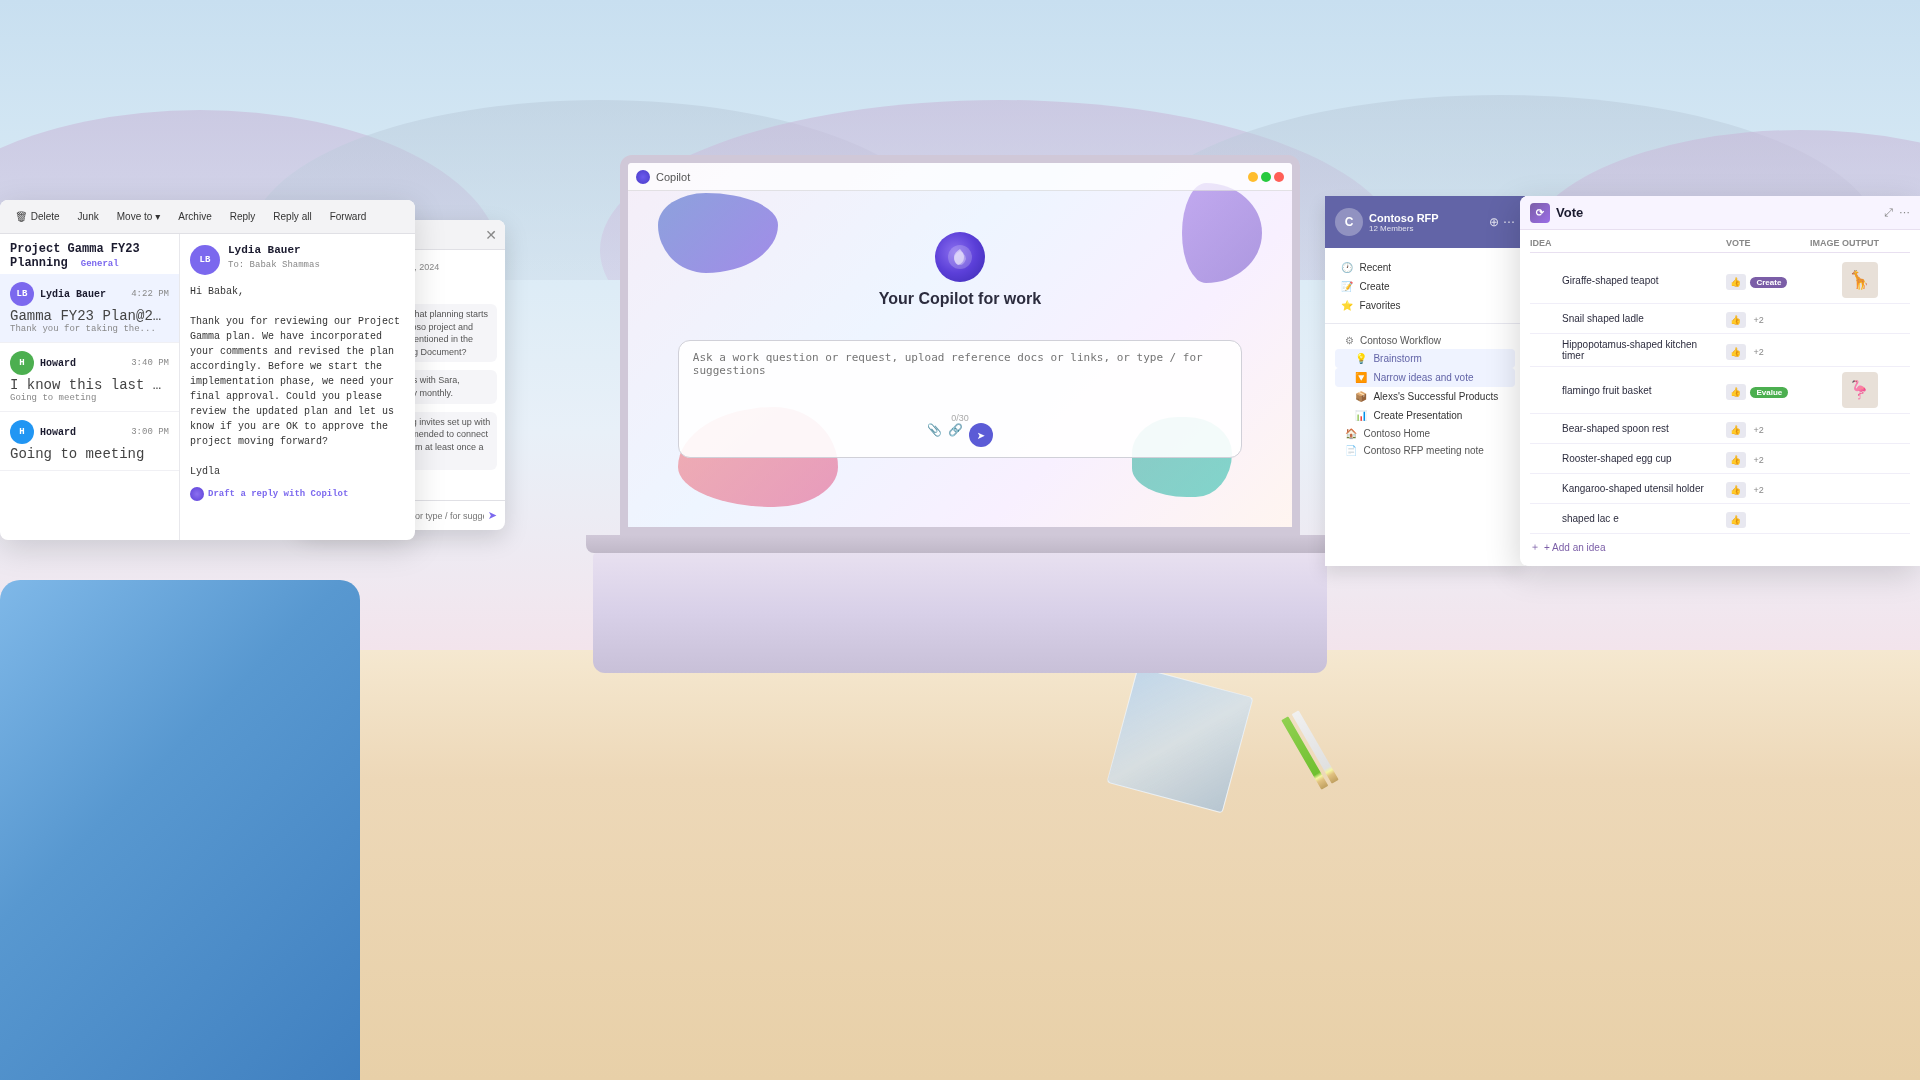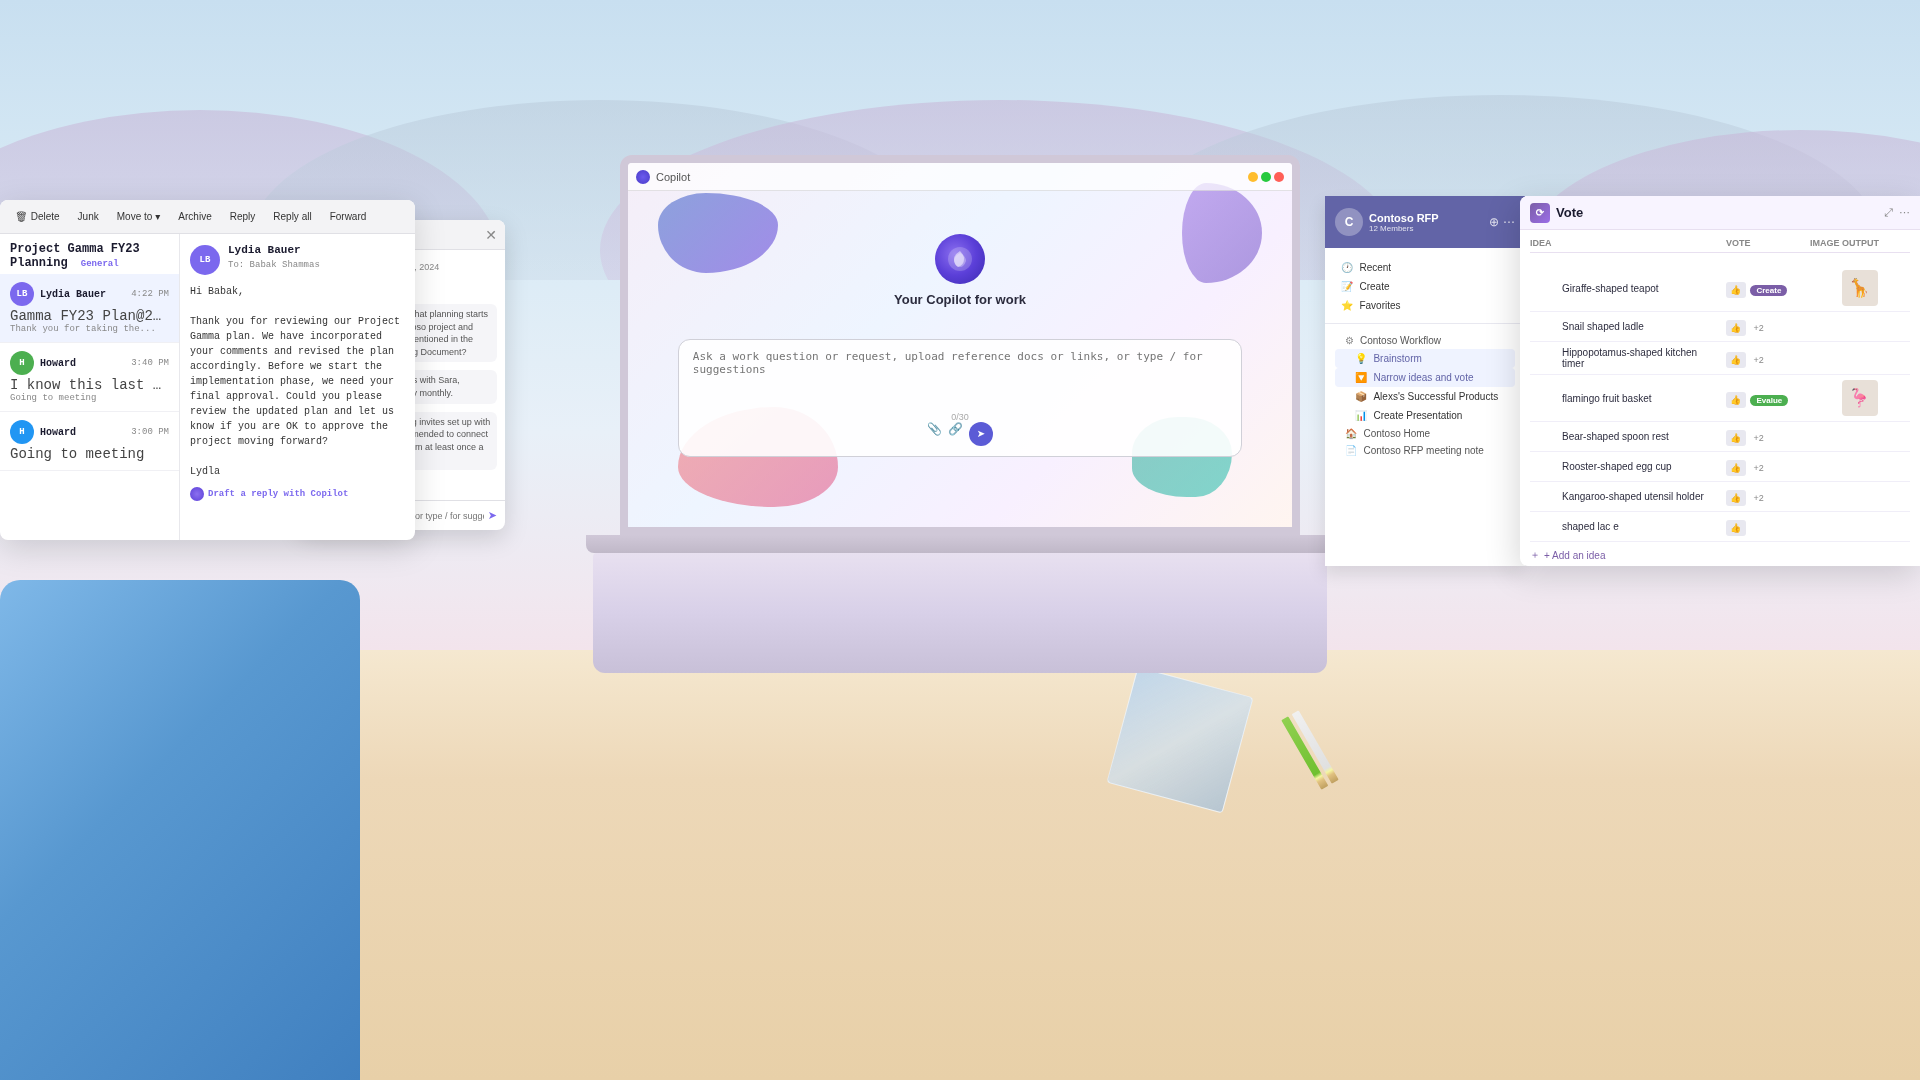--- a/index.html
+++ b/index.html
@@ -135,21 +135,21 @@
       border-radius: 50%;
       display: flex;
       align-items: center;
       justify-content: center;
       margin-bottom: 8px;
       position: relative;
       z-index: 2;
     }
 
     .copilot-title {
-      font-size: 13px;
+      font-size: 16px;
       font-weight: 600;
       color: #2c2c3e;
       margin-bottom: 32px;
       position: relative;
       z-index: 2;
     }
 
     .copilot-input-area {
       width: 85%;
       background: rgba(255,255,255,0.9);
@@ -507,21 +507,21 @@
     .loop-content {
       flex: 1;
       overflow-y: auto;
       padding: 8px 10px;
     }
 
     .loop-column-headers {
       display: grid;
       grid-template-columns: 1fr 80px 100px;
       gap: 4px;
-      margin-bottom: 12px;
+      margin-bottom: 4px;
       padding-bottom: 4px;
       border-bottom: 1px solid #e8e0f0;
     }
 
     .loop-col-header {
       font-size: 9px;
       font-weight: 600;
       color: #888;
       text-transform: uppercase;
     }

